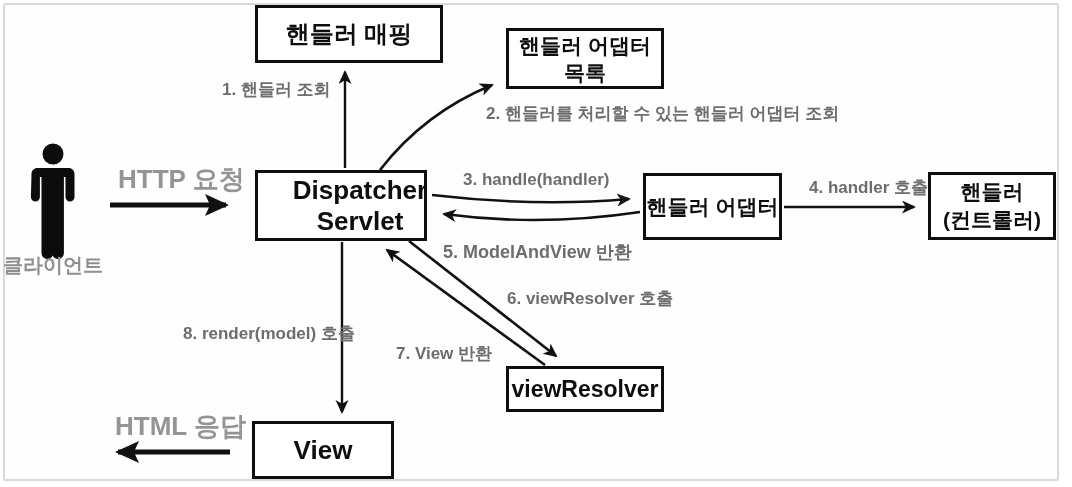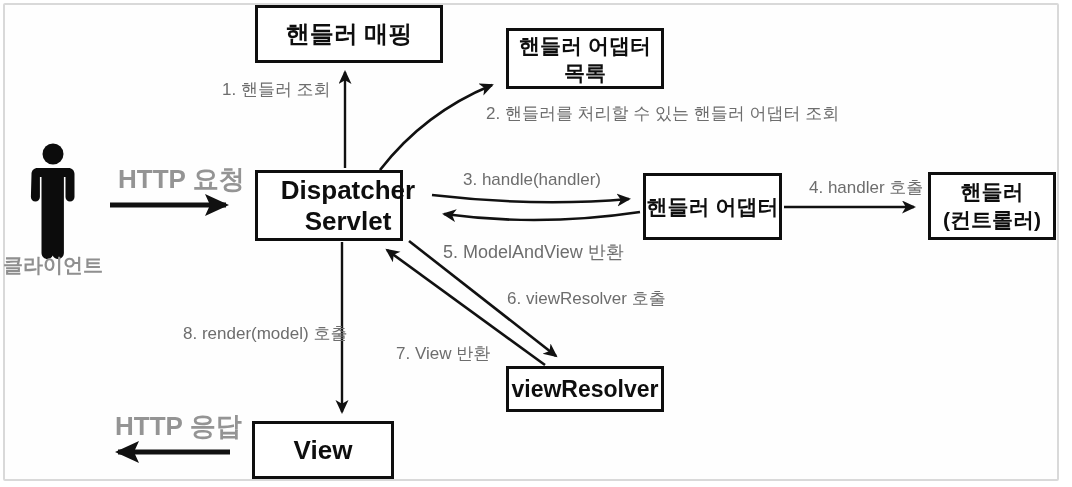--- a/index.html
+++ b/index.html
@@ -38,21 +38,21 @@
     display: flex;
     align-items: center;
     justify-content: center;
     text-align: center;
     white-space: pre-line;
     z-index: 2;
   }
   .step-label {
     position: absolute;
     color: #6d6d6d;
-    font-weight: normal;
+    font-weight: bold;
     font-size: 17px;
     white-space: nowrap;
     z-index: 3;
   }
   .io-label {
     position: absolute;
     color: #949494;
     font-weight: bold;
     font-size: 26px;
     white-space: nowrap;
@@ -69,21 +69,21 @@
     z-index: 3;
   }
   .person {
     position: absolute;
     left: 27px; top: 143px;
     z-index: 2;
   }
   
   .n-handler-mapping   { left: 255px; top: 5px;   width: 188px; height: 58px; font-size: 24px; }
   .n-adapter-list      { left: 506px; top: 28px;  width: 158px; height: 61px; font-size: 21px; line-height: 27px; }
-  .n-dispatcher        { left: 255px; top: 170px; width: 148px; height: 71px; font-size: 26px; line-height: 31px; padding-left: 38px; }
+  .n-dispatcher        { left: 255px; top: 170px; width: 172px; height: 71px; font-size: 26px; line-height: 31px; padding-left: 38px; }
   .n-handler-adapter   { left: 643px; top: 173px; width: 139px; height: 67px; font-size: 21px; }
   .n-handler-controller{ left: 928px; top: 172px; width: 128px; height: 68px; font-size: 21px; line-height: 28px; }
   .n-view-resolver     { left: 506px; top: 366px; width: 158px; height: 46px; font-size: 23px; }
   .n-view              { left: 252px; top: 421px; width: 142px; height: 58px; font-size: 26px; }
   
   .l-step1 { left: 222px; top: 78px; }
   .l-step2 { left: 486px; top: 102px; }
   .l-step3 { left: 463px; top: 170px; }
   .l-step4 { left: 793px; top: 176px; margin-left: 16px; }
   .l-step5 { left: 443px; top: 240px; font-size: 18px; }
@@ -141,21 +141,21 @@
 목록</div>
   <div class="node n-dispatcher">Dispatcher
 Servlet</div>
   <div class="node n-handler-adapter">핸들러 어댑터</div>
   <div class="node n-handler-controller">핸들러
 (컨트롤러)</div>
   <div class="node n-view-resolver">viewResolver</div>
   <div class="node n-view">View</div>
 
   <div class="io-label l-http">HTTP 요청</div>
-  <div class="io-label l-html">HTTP 응답</div>
+  <div class="io-label l-html">HTML 응답</div>
 
   <div class="step-label l-step1">1. 핸들러 조회</div>
   <div class="step-label l-step2">2. 핸들러를 처리할 수 있는 핸들러 어댑터 조회</div>
   <div class="step-label l-step3">3. handle(handler)</div>
   <div class="step-label l-step4">4. handler 호출</div>
   <div class="step-label l-step5">5. ModelAndView 반환</div>
   <div class="step-label l-step6">6. viewResolver 호출</div>
   <div class="step-label l-step7">7. View 반환</div>
   <div class="step-label l-step8">8. render(model) 호출</div>
 </div>

